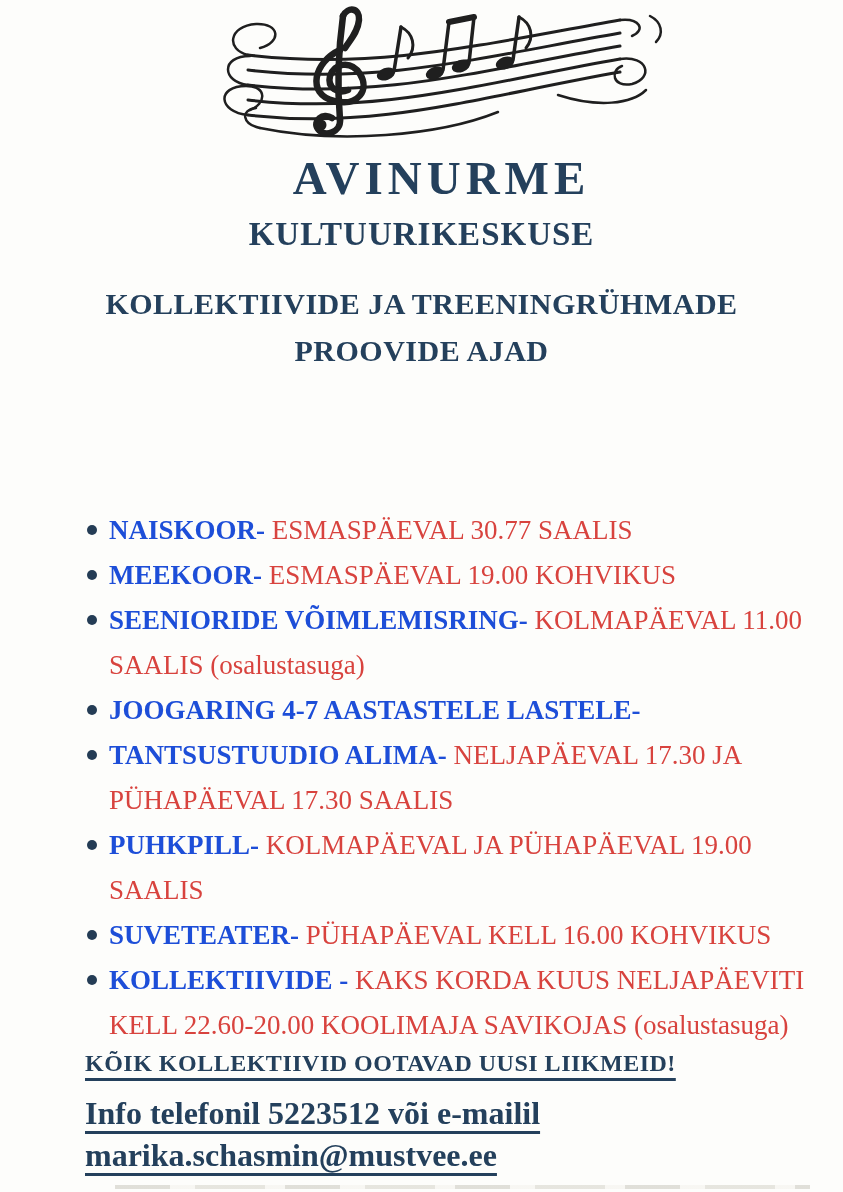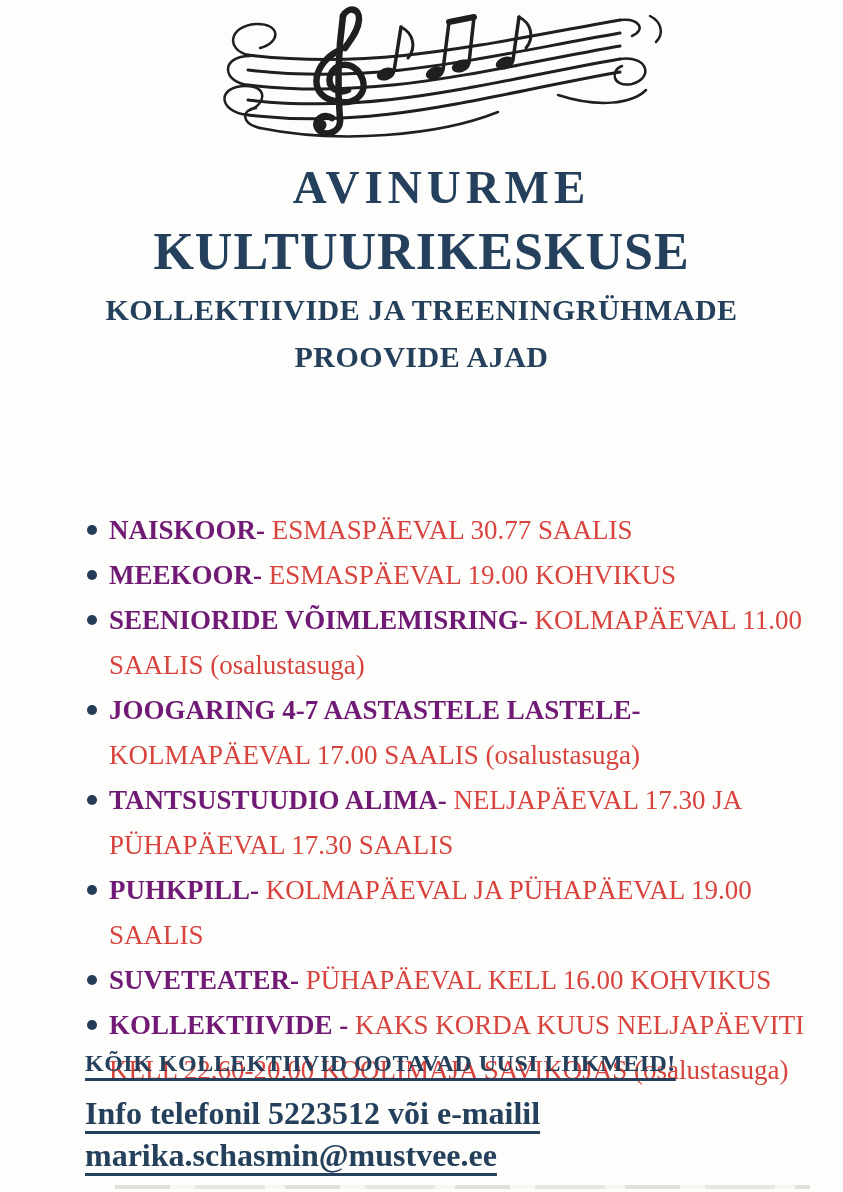--- a/index.html
+++ b/index.html
@@ -8,34 +8,34 @@
     background:#fdfdfb;
     font-family:"Liberation Serif", serif;
     overflow:hidden;
   }
   .poster{position:relative;width:843px;height:1192px;background:#fdfdfb;}
 
   .music{position:absolute;left:213px;top:0;width:458px;height:148px;}
   .music svg{display:block;width:458px;height:148px;}
 
   .headings{position:absolute;left:0;top:148px;width:843px;}
-  .t1{margin:12px;text-align:center;font-size:47px;line-height:54px;
+  .t1{margin:3px;text-align:center;font-size:47px;line-height:54px;
       letter-spacing:5px;font-weight:bold;color:#24405c;padding-left:40px;}
-  .t2{margin:0;text-align:center;font-size:52px;line-height:52px;
+  .t2{margin:0;text-align:center;font-size:33px;line-height:52px;
       letter-spacing:1px;font-weight:bold;color:#24405c;}
   .s1,.s2{margin:0;text-align:center;font-size:30px;line-height:47px;
       font-weight:bold;color:#24405c;letter-spacing:0.5px;}
-  .s1{margin-top:8px;}
+  .s1{margin-top:20px;}
 
   .list{position:absolute;left:85px;top:508px;width:720px;}
   .item{position:relative;padding-left:24px;}
   .dot{position:absolute;left:2px;top:17px;width:10px;height:10px;
       border-radius:50%;background:#243c55;}
   .line{line-height:45px;font-size:27px;white-space:nowrap;}
-  .nm{color:#701a75;font-weight:bold;}
+  .nm{color:#1d4ed8;font-weight:bold;}
   .rd{color:#d8433e;}
 
   .footer1{position:absolute;left:85px;top:1042px;margin:0;
       font-size:24px;line-height:42px;font-weight:bold;color:#24405c;
       text-decoration:underline;text-decoration-thickness:3px;
       text-underline-offset:7px;letter-spacing:0.5px;}
   .footer2{position:absolute;left:85px;top:1092px;margin:0;
       font-size:32px;line-height:42px;font-weight:bold;color:#24405c;
       text-decoration:underline;text-decoration-thickness:3px;
       text-underline-offset:7px;}
@@ -131,21 +131,20 @@
         <div class="line"><span class="nm">MEEKOOR-</span> <span class="rd">ESMASPÄEVAL 19.00 KOHVIKUS</span></div>
       </div>
       <div class="item">
         <span class="dot"></span>
         <div class="line"><span class="nm">SEENIORIDE VÕIMLEMISRING-</span> <span class="rd">KOLMAPÄEVAL  11.00</span></div>
         <div class="line"><span class="rd">SAALIS (osalustasuga)</span></div>
       </div>
       <div class="item">
         <span class="dot"></span>
         <div class="line"><span class="nm">JOOGARING  4-7 AASTASTELE LASTELE-</span></div>
-        <div class="line"><span class="rd">KOLMAPÄEVAL 17.00 SAALIS (osalustasuga)</span></div>
       </div>
       <div class="item">
         <span class="dot"></span>
         <div class="line"><span class="nm">TANTSUSTUUDIO ALIMA-</span> <span class="rd">NELJAPÄEVAL 17.30 JA</span></div>
         <div class="line"><span class="rd">PÜHAPÄEVAL  17.30 SAALIS</span></div>
       </div>
       <div class="item">
         <span class="dot"></span>
         <div class="line"><span class="nm">PUHKPILL-</span> <span class="rd">KOLMAPÄEVAL JA PÜHAPÄEVAL 19.00</span></div>
         <div class="line"><span class="rd">SAALIS</span></div>

